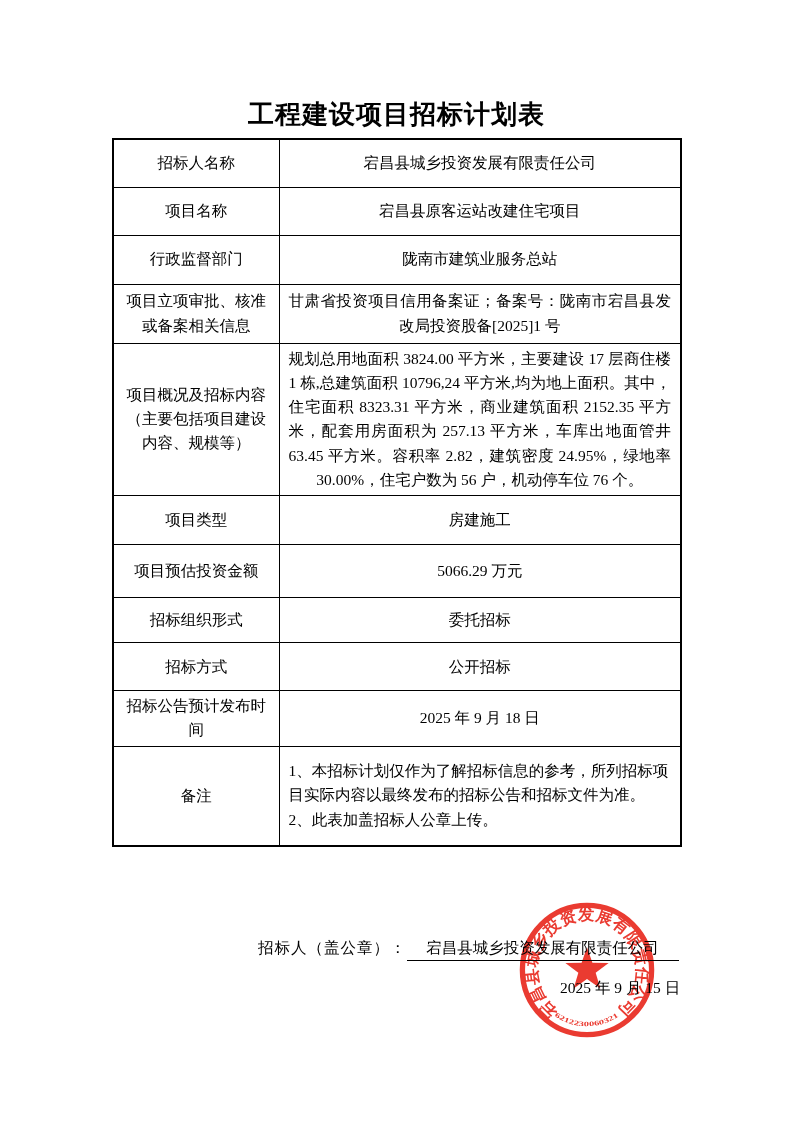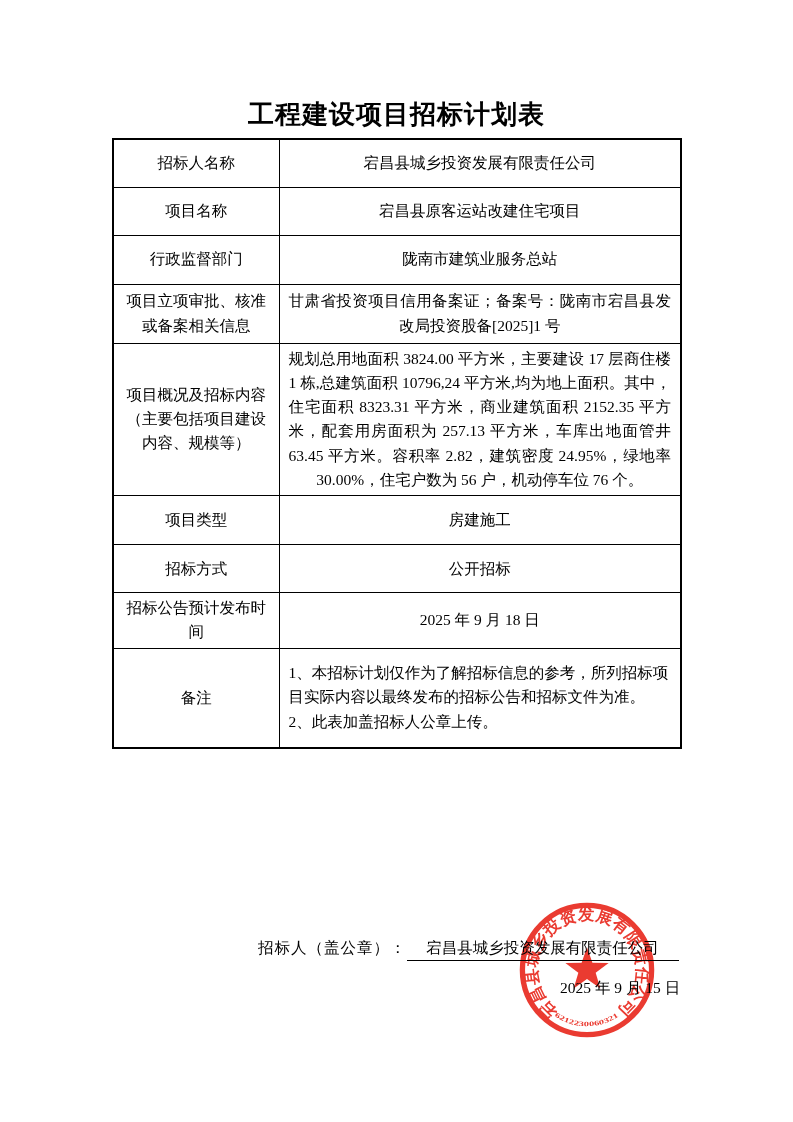--- a/index.html
+++ b/index.html
@@ -90,20 +90,28 @@
       <td class="value long">甘肃省投资项目信用备案证；备案号：陇南市宕昌县发改局投资股备[2025]1 号</td>
     </tr>
     <tr class="r4">
       <td class="label">项目概况及招标内容（主要包括项目建设内容、规模等）</td>
       <td class="value long">规划总用地面积 3824.00 平方米，主要建设 17 层商住楼 1 栋,总建筑面积 10796,24 平方米,均为地上面积。其中，住宅面积 8323.31 平方米，商业建筑面积 2152.35 平方米，配套用房面积为 257.13 平方米，车库出地面管井 63.45 平方米。容积率 2.82，建筑密度 24.95%，绿地率 30.00%，住宅户数为 56 户，机动停车位 76 个。</td>
     </tr>
     <tr class="r5">
       <td class="label">项目类型</td>
       <td class="value">房建施工</td>
     </tr>
+    <tr class="r6">
+      <td class="label">项目预估投资金额</td>
+      <td class="value">5066.29 万元</td>
+    </tr>
+    <tr class="r7">
+      <td class="label">招标组织形式</td>
+      <td class="value">委托招标</td>
+    </tr>
     <tr class="r8">
       <td class="label">招标方式</td>
       <td class="value">公开招标</td>
     </tr>
     <tr class="r9">
       <td class="label">招标公告预计发布时间</td>
       <td class="value">2025 年 9 月 18 日</td>
     </tr>
     <tr class="r11">
       <td class="label">备注</td>

